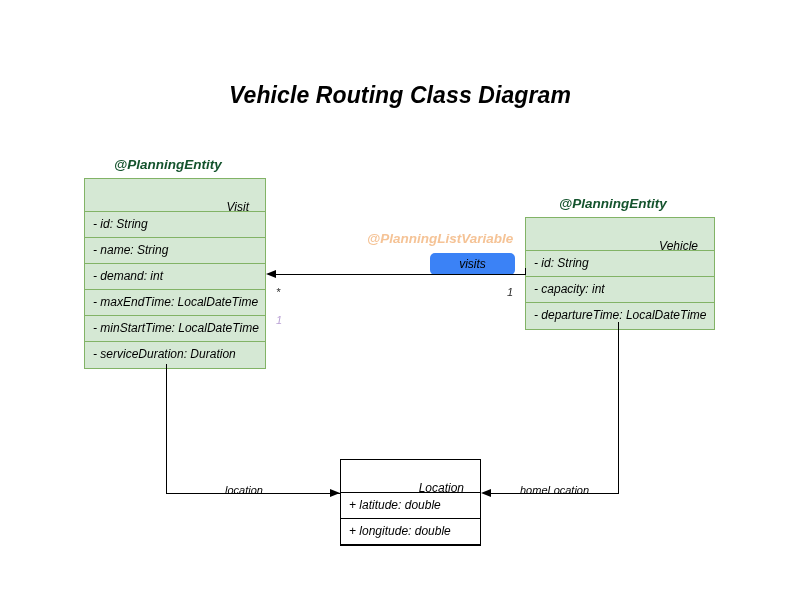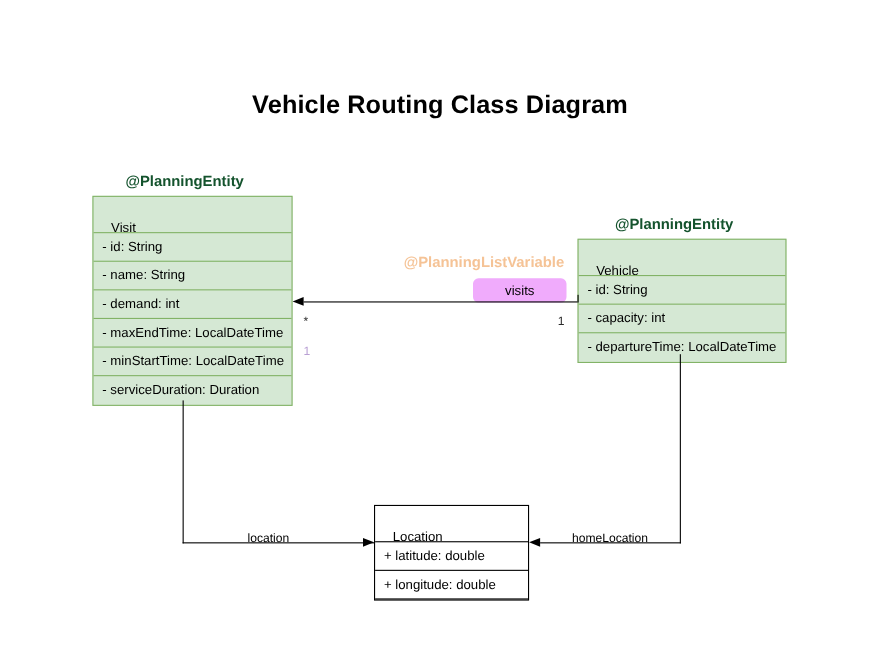--- a/index.html
+++ b/index.html
@@ -11,20 +11,21 @@
     width: 800px;
     height: 600px;
     background: #ffffff;
     font-family: "Liberation Sans", sans-serif;
     overflow: hidden;
   }
   #canvas {
     position: relative;
     width: 800px;
     height: 600px;
+    font-style: italic;
   }
 
   
   .diagram-title {
     position: absolute;
     left: 0;
     top: 82px;
     width: 800px;
     text-align: center;
     font-size: 23px;
@@ -61,21 +62,21 @@
     font-size: 12px;
     color: #000000;
     border-bottom: 1px solid #82b366;
     padding: 0 16px 0 8px;
     white-space: nowrap;
     overflow: hidden;
   }
   .uml-class.plain .uml-row { border-bottom: 1px solid #000000; }
   .uml-row.last { border-bottom: none; }
   .uml-row.header {
-    text-align: left;
+    text-align: right;
     padding: 16px;
   }
 
   
   .line-h, .line-v {
     position: absolute;
     background: #000000;
   }
   .line-h { height: 1px; }
   .line-v { width: 1px; }
@@ -109,21 +110,21 @@
     font-size: 11px;
     white-space: nowrap;
   }
   .multiplicity.dark  { color: #2b2b2b; }
   .multiplicity.muted { color: #b9a0d4; }
 
   
   .assoc-badge {
     position: absolute;
     box-sizing: border-box;
-    background: #f0abfc;
+    background: #3b82f6;
     border-radius: 5px;
     font-size: 12px;
     color: #000000;
     text-align: center;
     white-space: nowrap;
   }
 </style>
 </head>
 <body>
 

